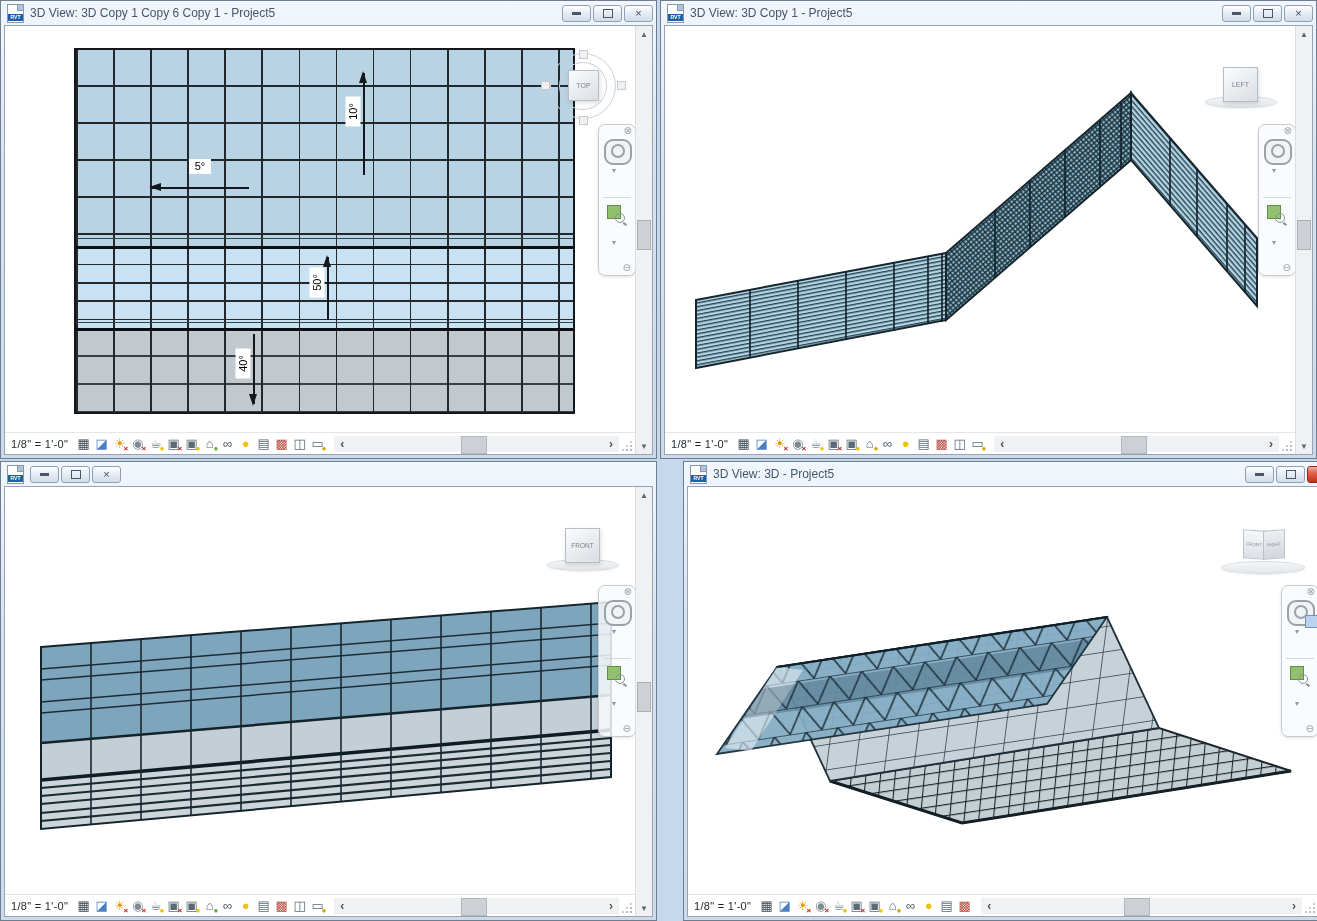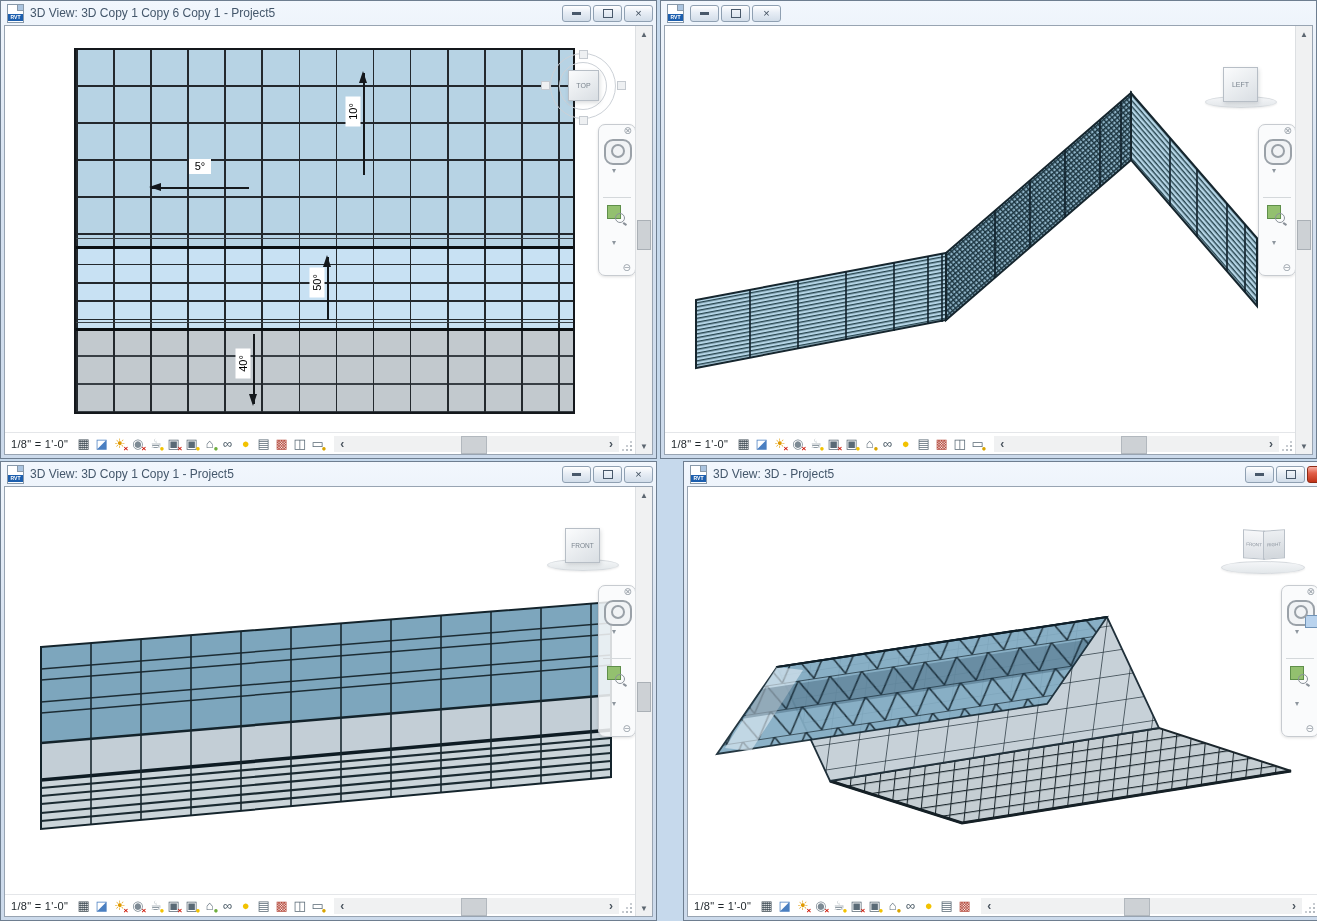--- a/index.html
+++ b/index.html
@@ -245,20 +245,21 @@
     </div>
   </div>
 </div>
 
 <div class="window" style="left:660px;top:0;">
   <div class="titlebar">
     <span class="rvticon">
         <i></i>
         <b>RVT</b>
       </span>
+    <span class="wtitle">3D View: 3D Copy 1 - Project5</span>
     <span class="wbtns">
       <button class="wbtn">
           <span class="bar"></span>
         </button>
       <button class="wbtn">
           <span class="sq"></span>
         </button>
       <button class="wbtn">×</button>
     </span>
   </div>
@@ -395,21 +396,20 @@
     </div>
   </div>
 </div>
 
 <div class="window" style="left:0;top:461px;height:460px;">
   <div class="titlebar">
     <span class="rvticon">
         <i></i>
         <b>RVT</b>
       </span>
-    <span class="wtitle">3D View: 3D Copy 1 Copy 1 - Project5</span>
     <span class="wbtns">
       <button class="wbtn">
           <span class="bar"></span>
         </button>
       <button class="wbtn">
           <span class="sq"></span>
         </button>
       <button class="wbtn">×</button>
     </span>
   </div>

